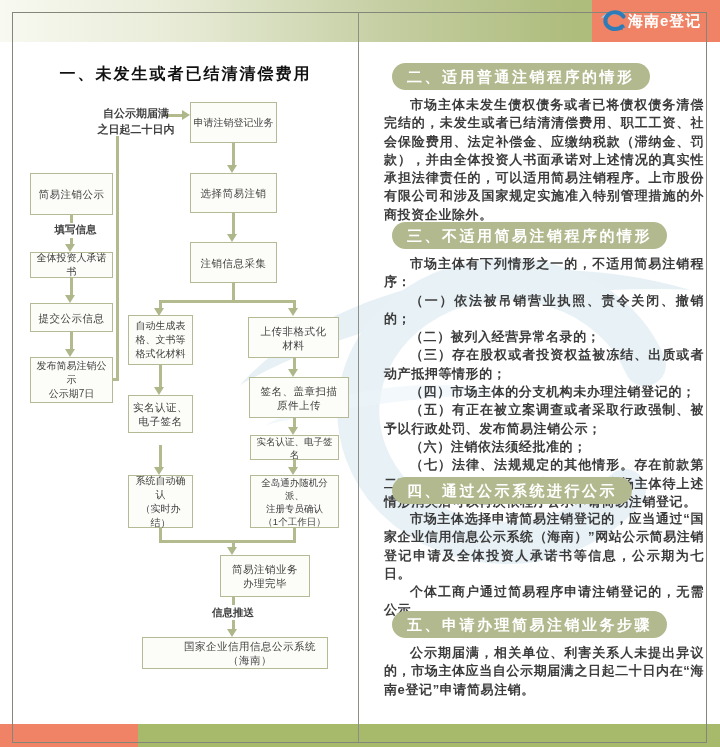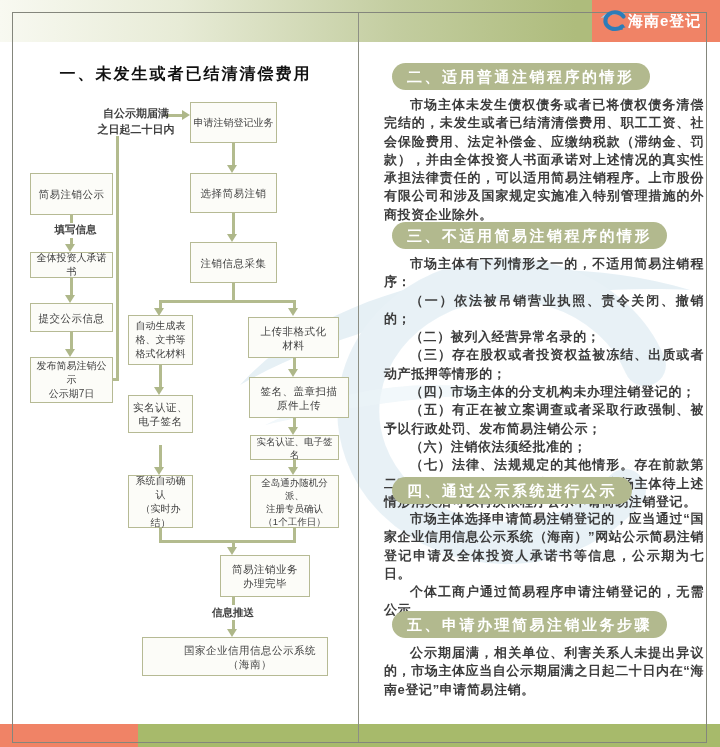--- a/index.html
+++ b/index.html
@@ -101,21 +101,21 @@
 <div class="fb" style="left:249px;top:377px;width:100px;height:41px;">签名、盖章扫描
 原件上传</div>
 <div class="fb f9" style="left:250px;top:435px;width:89px;height:25px;">实名认证、电子签名</div>
 <div class="fb f9" style="left:250px;top:475px;width:89px;height:53px;">全岛通办随机分派、
 注册专员确认
 （1个工作日）</div>
 
 <div class="fb" style="left:188px;top:555px;width:90px;height:42px;margin-left:32px;">简易注销业务
 办理完毕</div>
 <div class="flabel" style="left:193px;top:606px;width:80px;">信息推送</div>
-<div class="fb" style="left:142px;top:637px;width:186px;height:39px;padding-left:32px;">国家企业信用信息公示系统（海南）</div>
+<div class="fb" style="left:142px;top:637px;width:186px;height:32px;padding-left:32px;">国家企业信用信息公示系统（海南）</div>
 
 <div class="hl" style="left:166px;top:114px;width:16px;"></div>
 <div class="ah-r" style="left:182px;top:110px;"></div>
 <div class="vl" style="left:116px;top:136px;height:245px;"></div>
 <div class="hl" style="left:113px;top:378px;width:6px;"></div>
 
 <div class="vl" style="left:69.5px;top:215px;height:8px;"></div>
 <div class="vl" style="left:69.5px;top:238px;height:7px;"></div>
 <div class="ah-d" style="left:65px;top:244px;"></div>
 <div class="vl" style="left:69.5px;top:278px;height:17px;"></div>

